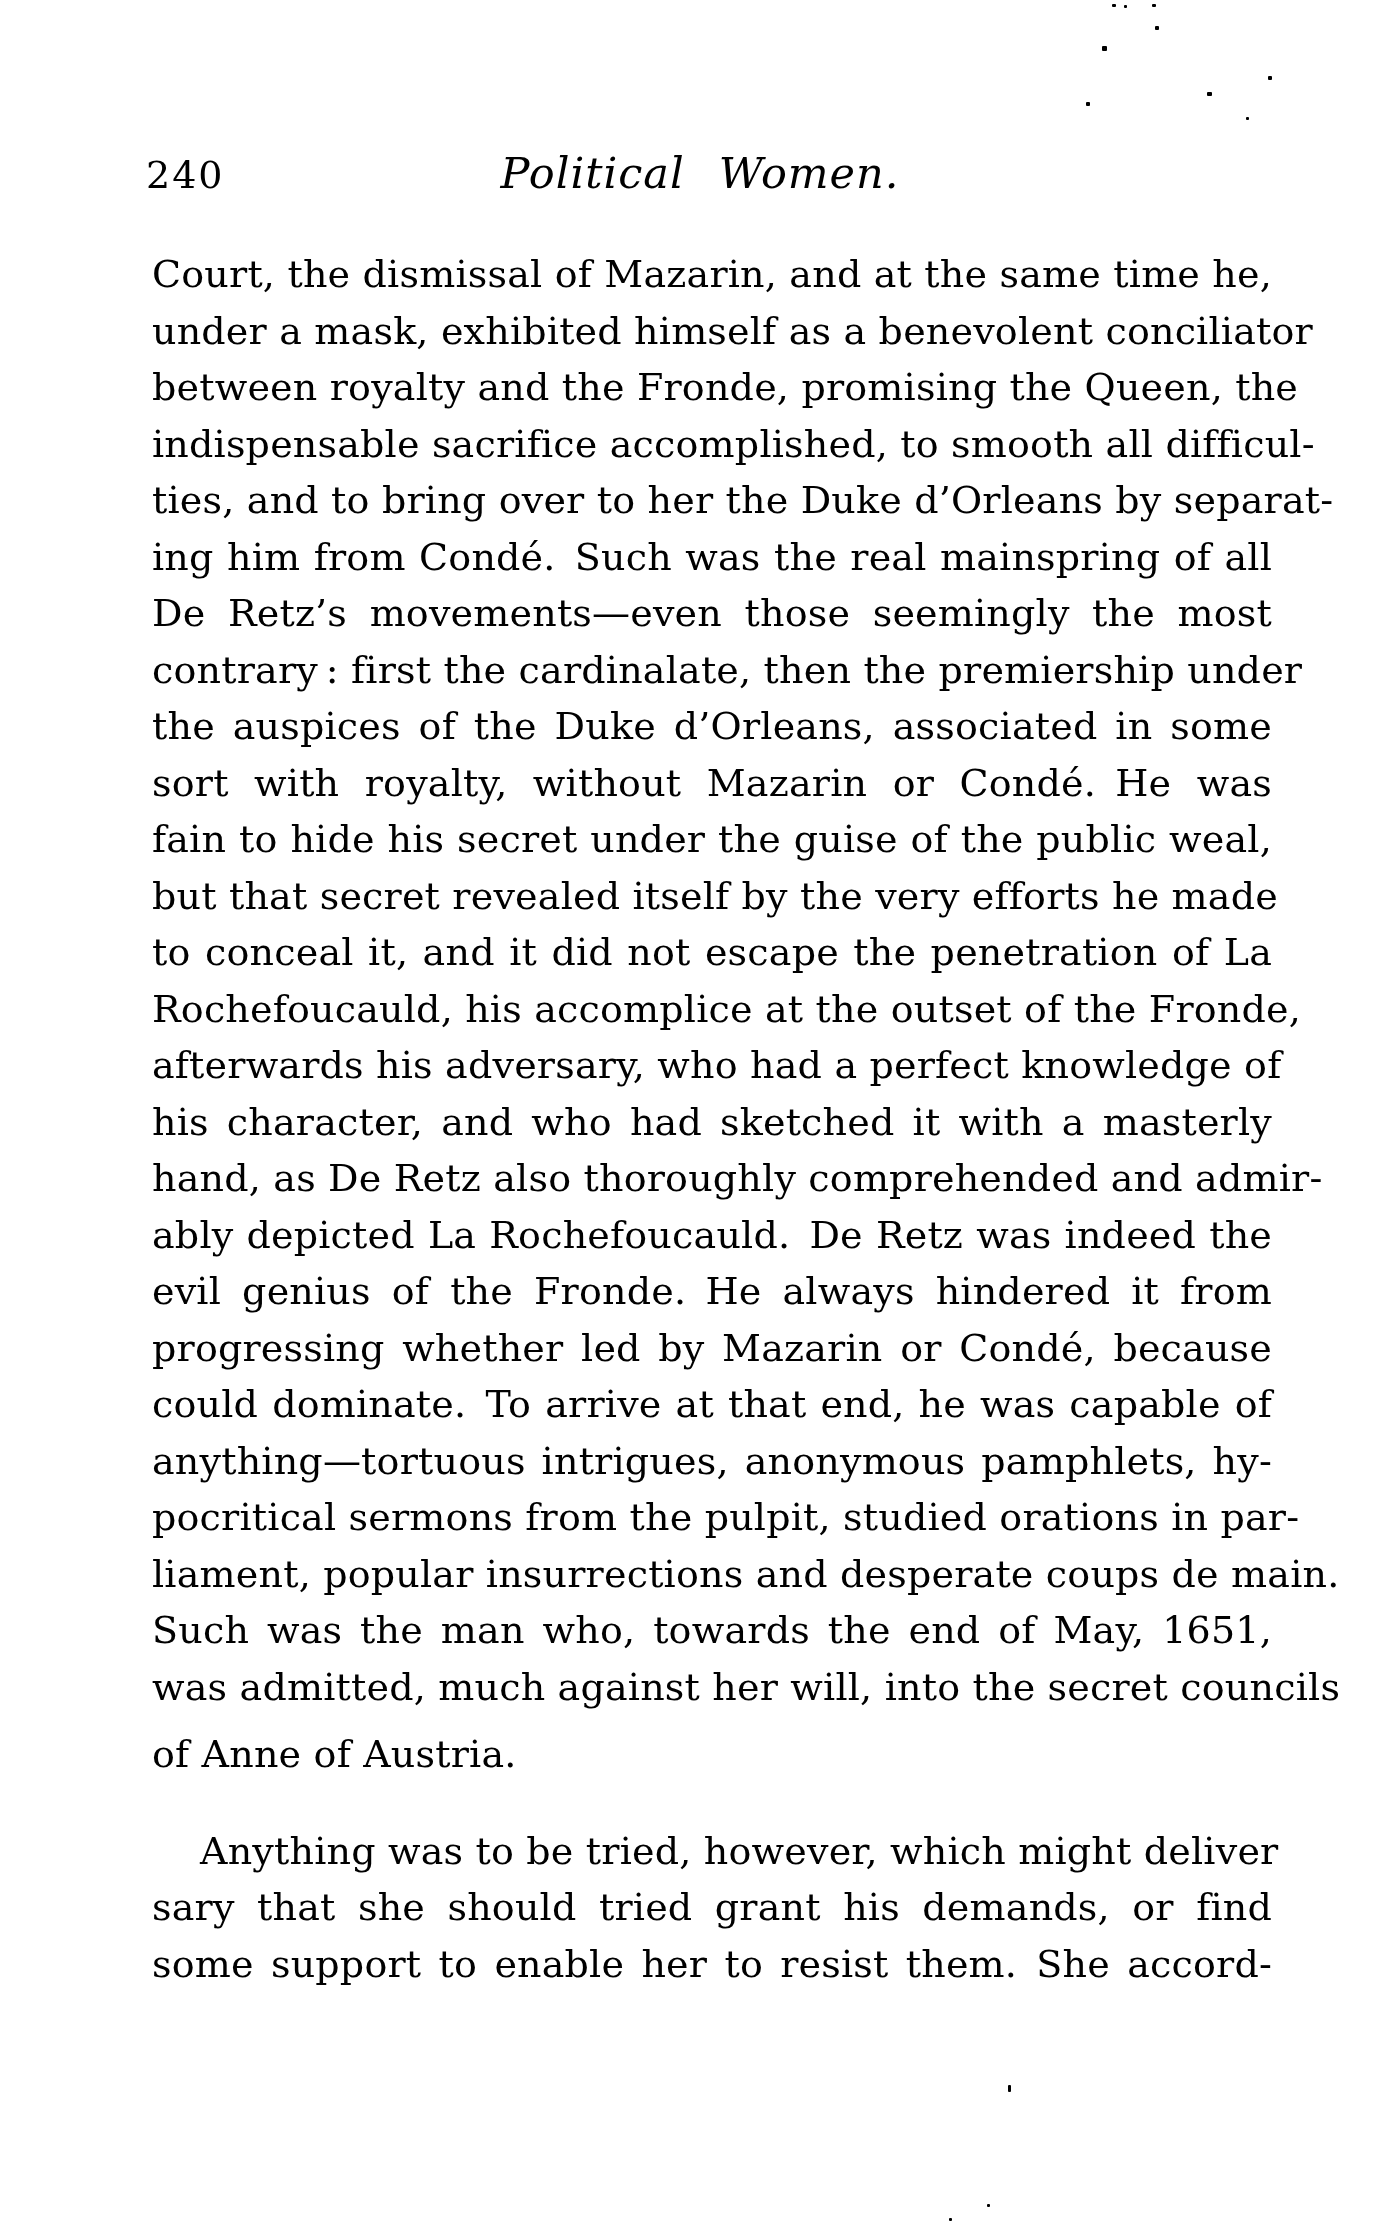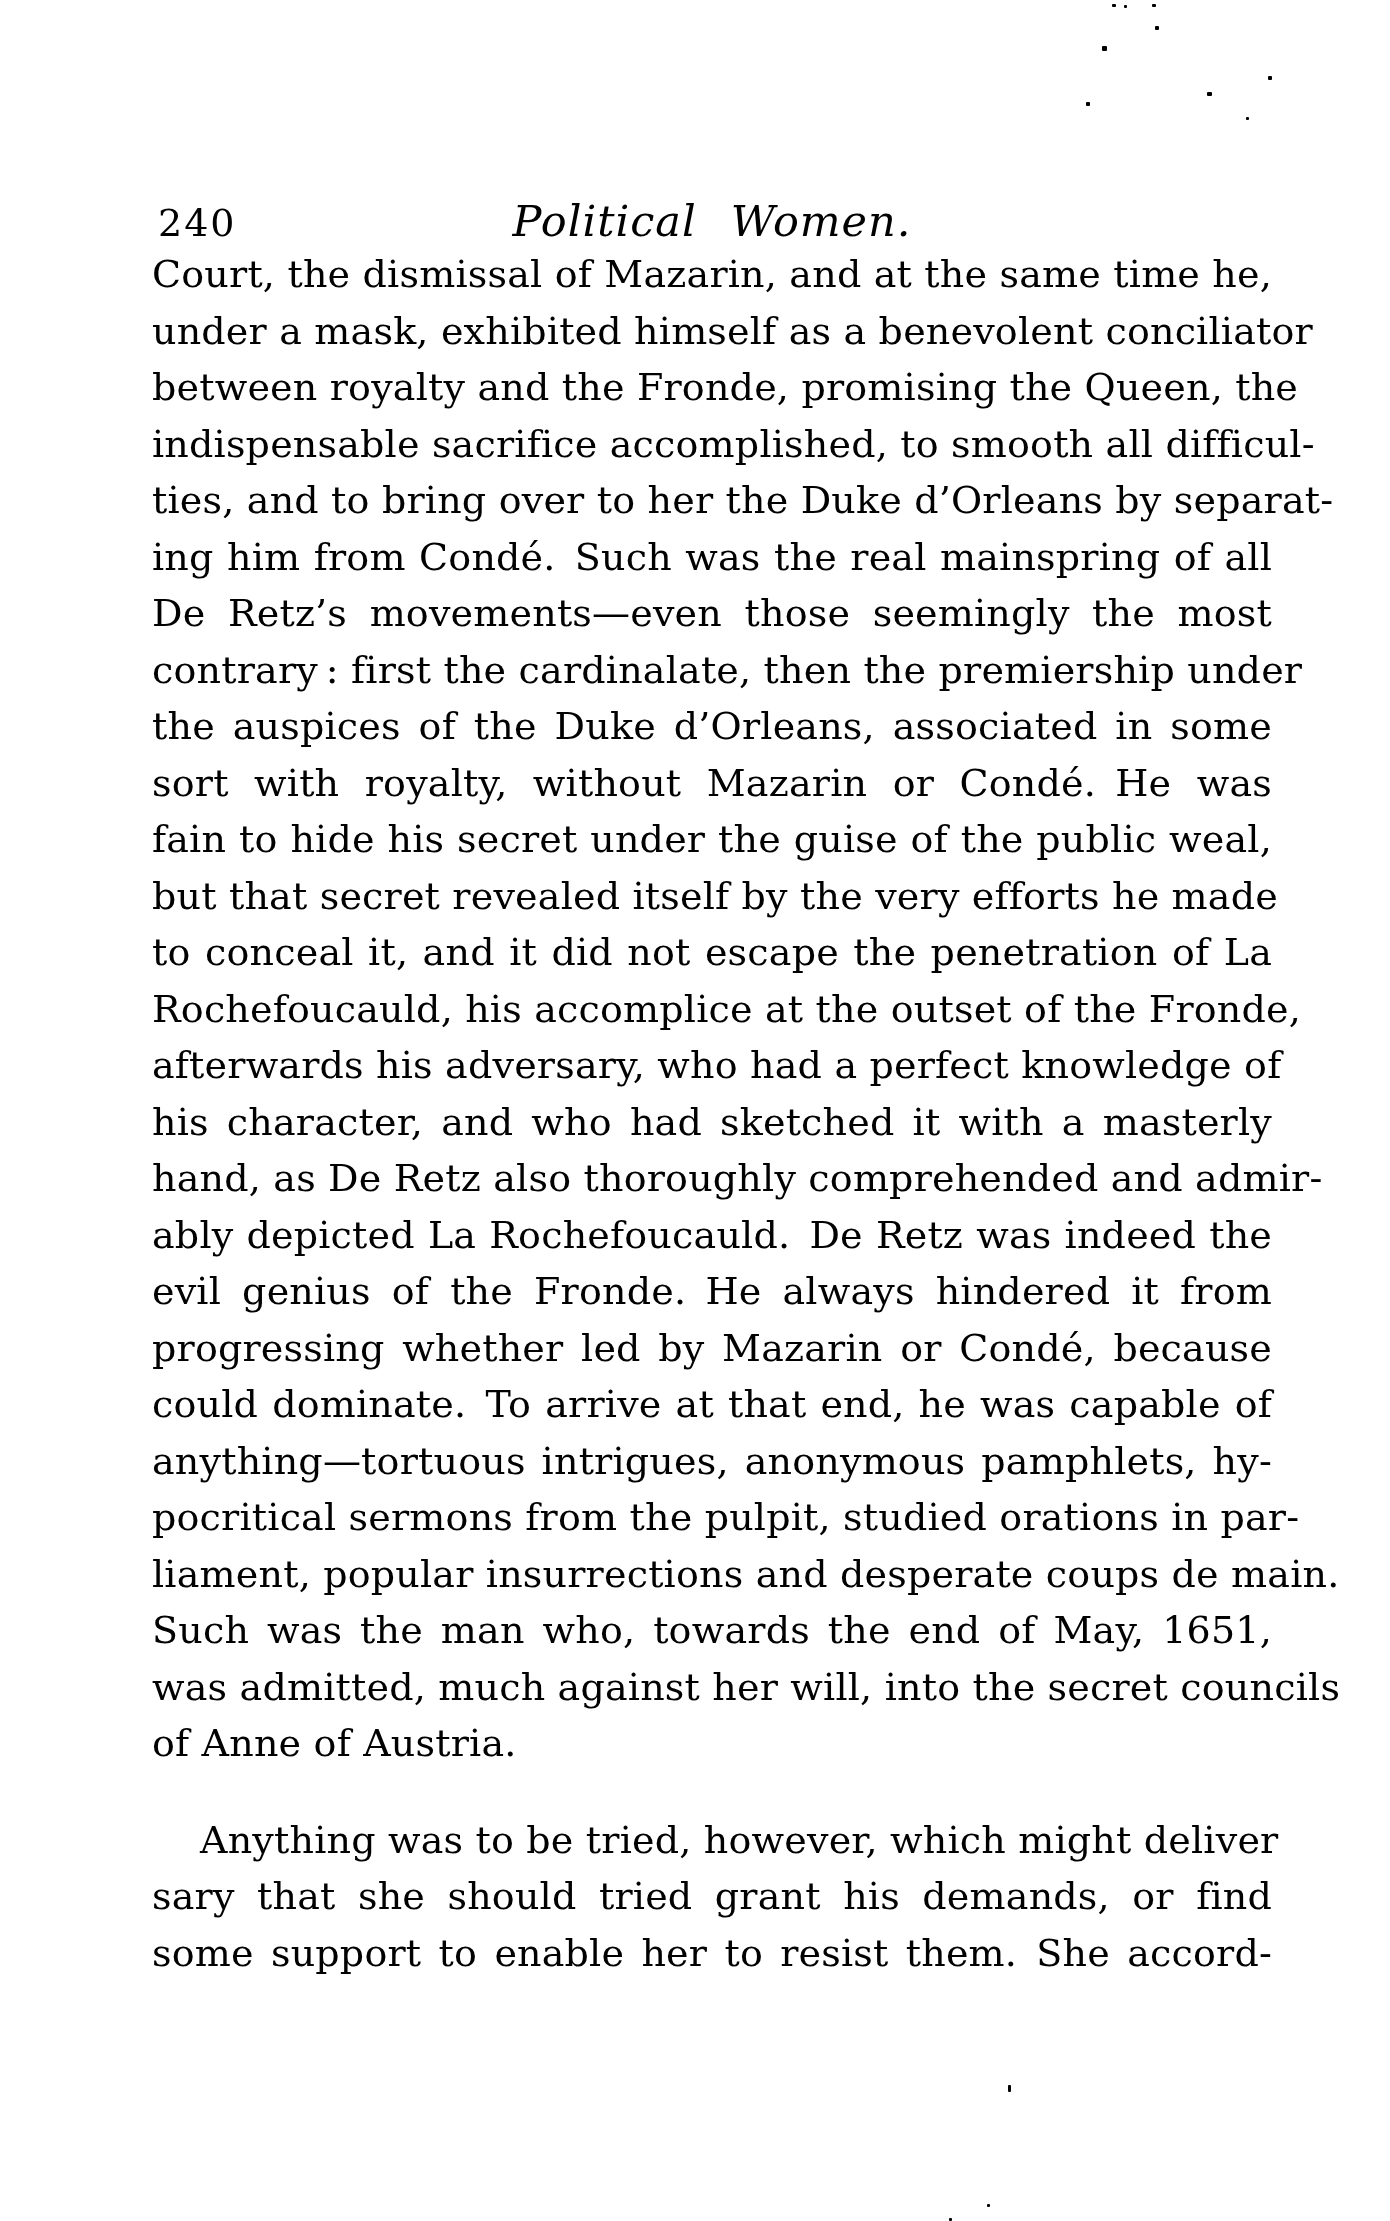--- a/index.html
+++ b/index.html
@@ -12,24 +12,23 @@
     width: 1390px;
     height: 2221px;
     background: #ffffff;
     overflow: hidden;
     font-family: "DejaVu Serif", "Liberation Serif", serif;
     color: #000000;
   }
   .running-head {
     position: absolute;
     top: 148px;
-    left: 152px;
+    left: 140px;
     width: 1120px;
     text-align: center;
-    margin-top: 48px;
   }
   .page-number {
     position: absolute;
     left: 6px;
     top: 5px;
     font-size: 38px;
     letter-spacing: 2px;
   }
   .running-title {
     font-style: italic;
@@ -47,20 +46,21 @@
     font-size: 38px;
     line-height: 56.5px;
     height: 56.5px;
     white-space: nowrap;
     text-align: justify;
     text-align-last: justify;
     letter-spacing: 0.2px;
   }
   .line.no-just {
     text-align-last: left;
+    margin-top: 11px;
   }
   .line.indent {
     text-indent: 48px;
     margin-top: 40px;
   }
   .italic {
   }
   .speck {
     position: absolute;
     background: #000000;

